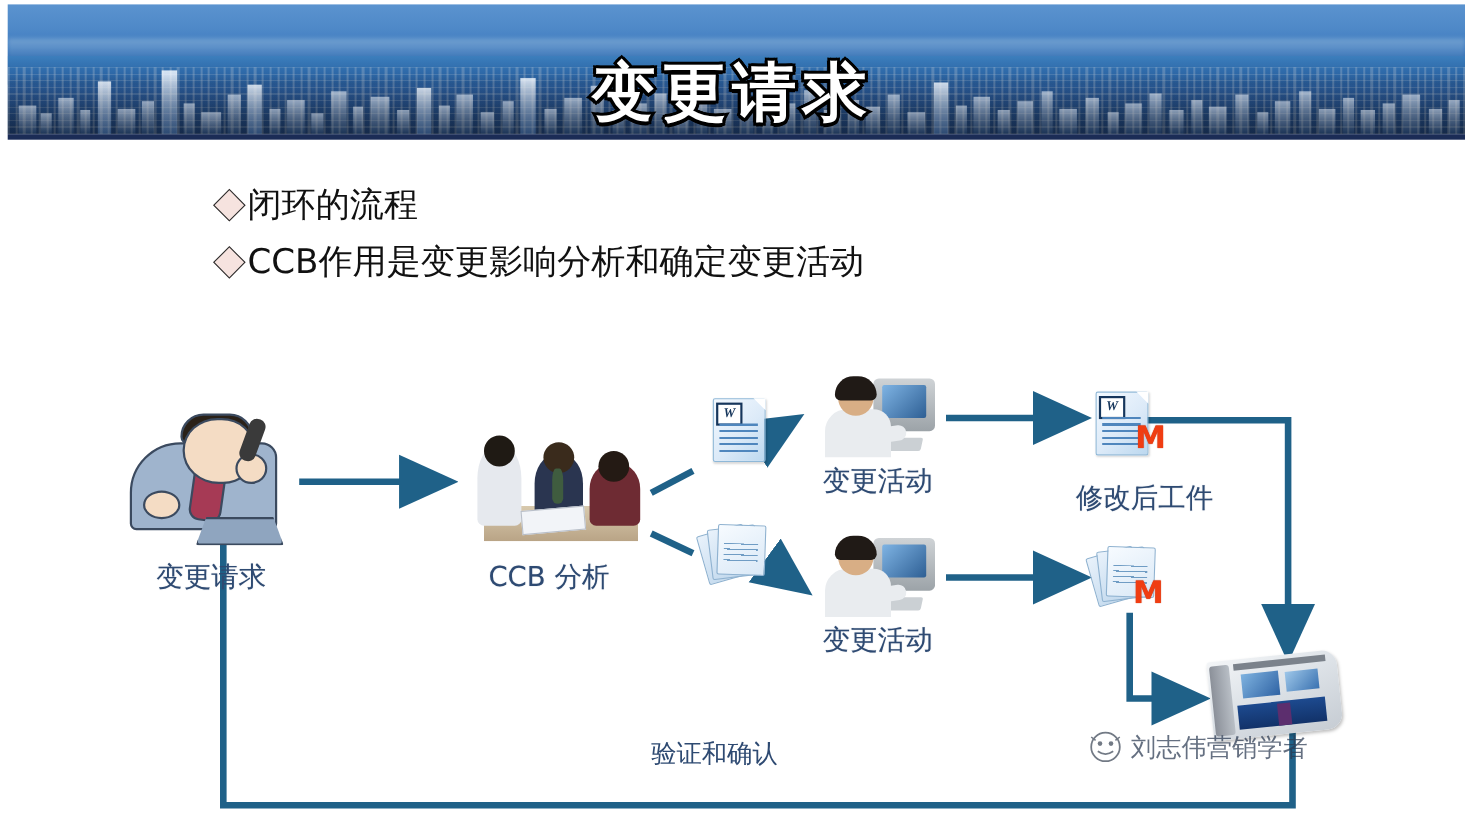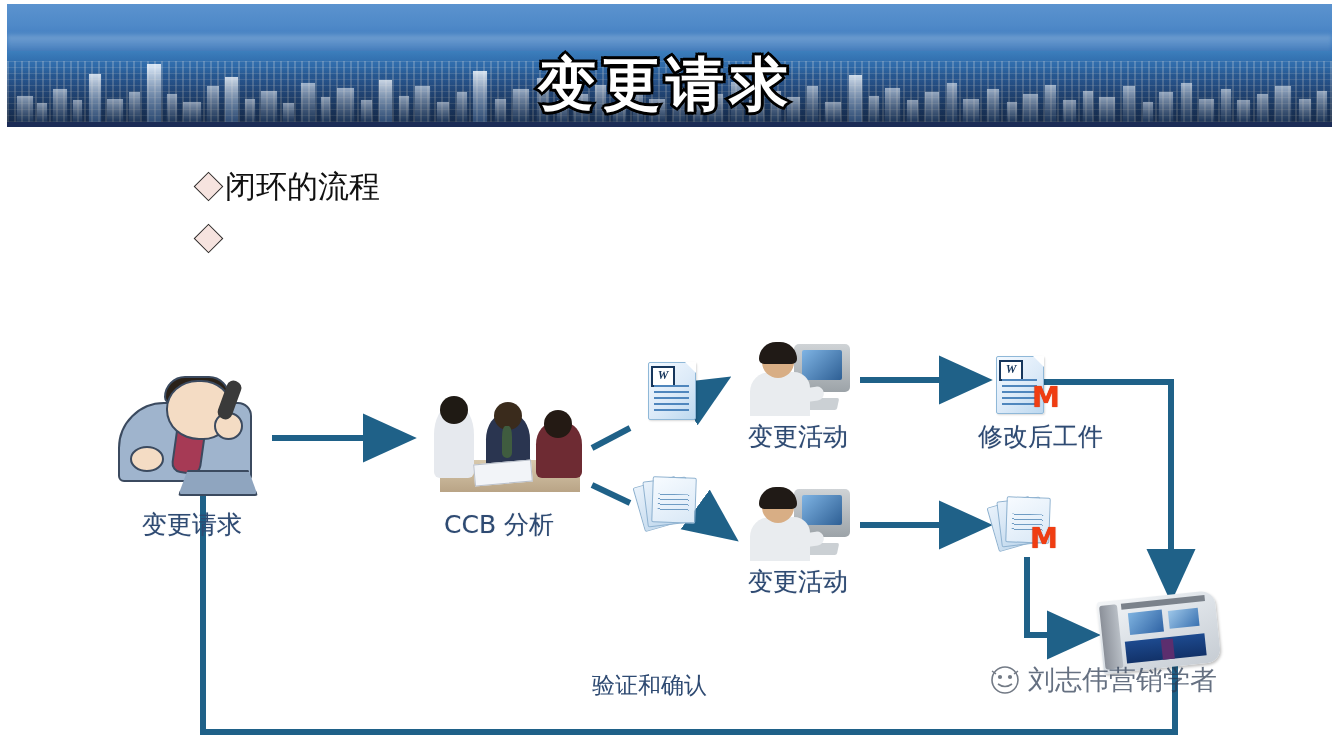--- a/index.html
+++ b/index.html
@@ -509,20 +509,21 @@
 
   <div id="slide-title">变更请求</div>
 
   <div id="bullet-list">
     <div class="bullet-row">
       <span class="bullet-diamond"></span>
       <span class="bullet-text">闭环的流程</span>
     </div>
     <div class="bullet-row">
       <span class="bullet-diamond"></span>
+      <span class="bullet-text">CCB作用是变更影响分析和确定变更活动</span>
     </div>
   </div>
 
   <div id="diagram">
 
     <svg id="flow-lines" viewBox="0 0 1332 430">
       <defs>
         <marker id="ah" markerWidth="9" markerHeight="9" refX="7.2" refY="4.5" orient="auto">
           <path d="M0,0.4 L9,4.5 L0,8.6 Z" fill="#1f6188"></path>
         </marker>
@@ -606,21 +607,21 @@
       <div class="hair"></div>
       <div class="arm"></div>
     </div>
     <div class="node-label" style="left:748px; top:245px;">变更活动</div>
 
     <div class="docicon" style="left:996px; top:36px;">
       <div class="wbadge">W</div>
       <div class="lines"></div>
     </div>
     <div class="mmark" style="left:1032px; top:64px;">M</div>
-    <div class="node-label" style="left:978px; top:100px;text-align:right;">修改后工件</div>
+    <div class="node-label" style="left:978px; top:116px;text-align:right;">修改后工件</div>
 
     <div class="papers" style="left:992px; top:175px;">
       <span></span>
       <span></span>
       <span></span>
     </div>
     <div class="mmark" style="left:1030px; top:205px;">M</div>
 
     <div class="newspaper" style="left:1100px; top:276px;">
       <div class="sheet"></div>
@@ -636,16 +637,16 @@
   </div>
 
   <div style="position:absolute; left:988px; top:662px; display:flex; align-items:center; gap:6px; opacity:.72;">
     <svg width="34" height="34" viewBox="0 0 34 34">
       <circle cx="17" cy="17" r="13" fill="#ffffff" stroke="#3d4757" stroke-width="1.6"></circle>
       <circle cx="12" cy="14" r="2.1" fill="#3d4757"></circle>
       <circle cx="22" cy="14" r="2.1" fill="#3d4757"></circle>
       <path d="M10,21 Q17,26 24,21" stroke="#3d4757" stroke-width="1.6" fill="none"></path>
       <path d="M4,8 L8,11 M30,8 L26,11" stroke="#3d4757" stroke-width="1.4" fill="none"></path>
     </svg>
-    <span style="font-size:27px; color:#2b3a52; font-family:Liberation Serif, serif; white-space:nowrap;">刘志伟营销学者</span>
+    <span style="font-size:23px; color:#2b3a52; font-family:Liberation Serif, serif; white-space:nowrap;">刘志伟营销学者</span>
   </div>
 
 </div>
 
 </body></html>

